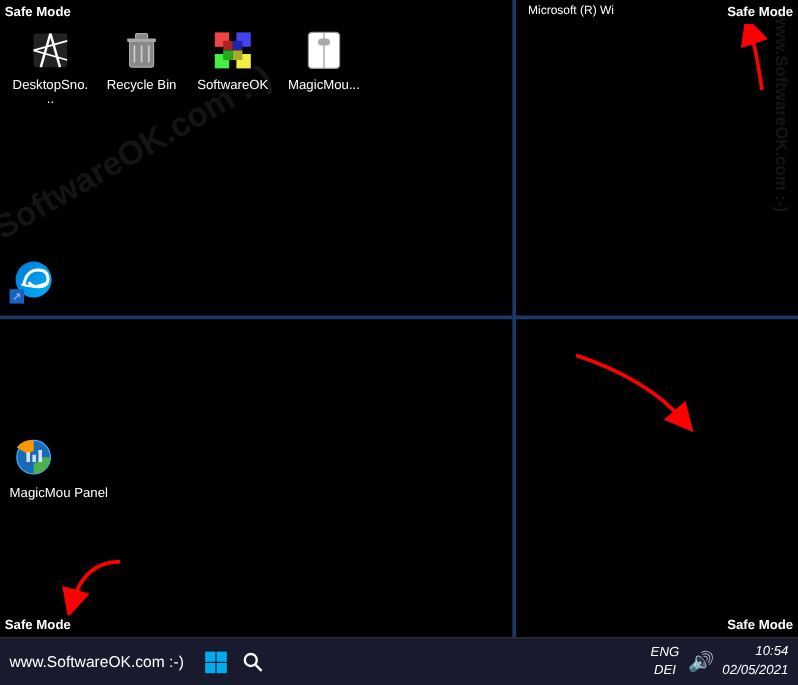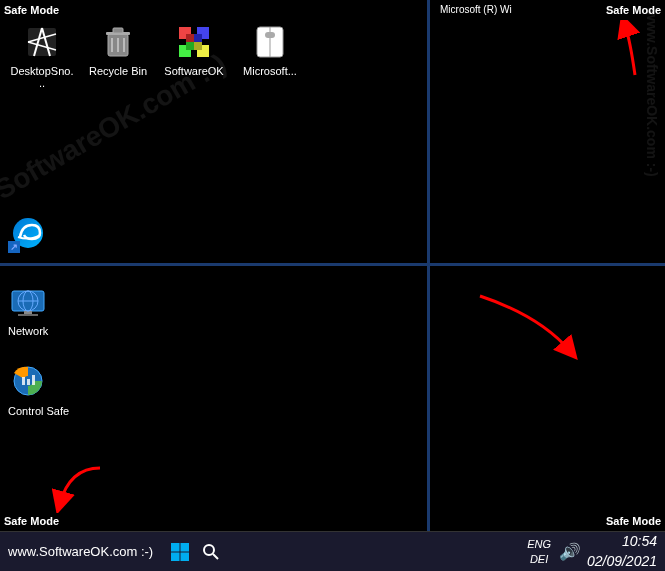--- a/index.html
+++ b/index.html
@@ -178,21 +178,21 @@
       line-height: 1.3;
     }
 
     .taskbar-volume {
       color: #fff;
       font-size: 16px;
     }
 
     .taskbar-time {
       color: #fff;
-      font-size: 14px;
+      font-size: 11px;
       text-align: right;
       line-height: 1.4;
     }
 
     
     .left-top {
       height: 50%;
       position: relative;
       border-bottom: 3px solid #1a3a6e;
     }
@@ -281,21 +281,21 @@
           </div>
 
           <div class="desktop-icon">
             <div class="icon-img">
               <svg width="36" height="36" viewBox="0 0 36 36">
                 <rect x="5" y="3" width="26" height="30" rx="3" fill="#fff" stroke="#999"></rect>
                 <line x1="18" y1="3" x2="18" y2="33" stroke="#999" stroke-width="1"></line>
                 <rect x="13" y="8" width="10" height="6" rx="3" fill="#aaa"></rect>
               </svg>
             </div>
-            <span class="icon-label">Microsoft...</span>
+            <span class="icon-label">MagicMou...</span>
           </div>
 
         </div>
 
 
         <div style="position:absolute; bottom:10px; left:8px;">
           <div class="icon-img">
             <svg width="36" height="36" viewBox="0 0 36 36">
               <defs>
                 <linearGradient id="eg1" x1="0" y1="0" x2="1" y2="1">
@@ -321,55 +321,39 @@
 
         <svg style="position:absolute; bottom:18px; left:50px; z-index:5;" width="60" height="50" viewBox="0 0 60 50">
           <defs>
             <marker id="arrowhead-bl" markerWidth="8" markerHeight="8" refX="4" refY="4" orient="auto">
               <polygon points="0 0, 8 4, 0 8" fill="red"></polygon>
             </marker>
           </defs>
           <path d="M50 5 Q20 5 10 40" stroke="red" stroke-width="3" fill="none" marker-end="url(#arrowhead-bl)"></path>
         </svg>
 
-        <div style="position:absolute; top:15px; left:8px;">
-          <div class="icon-img">
-            <svg width="40" height="32" viewBox="0 0 40 32">
-
-              <rect x="4" y="6" width="32" height="20" rx="2" fill="#1a6bb5" stroke="#4af" stroke-width="1"></rect>
-              <rect x="16" y="26" width="8" height="3" fill="#888"></rect>
-              <rect x="10" y="29" width="20" height="2" fill="#666"></rect>
-
-              <ellipse cx="20" cy="16" rx="10" ry="10" fill="#1a6bb5"></ellipse>
-              <ellipse cx="20" cy="16" rx="10" ry="10" fill="none" stroke="#6af" stroke-width="1"></ellipse>
-              <line x1="10" y1="16" x2="30" y2="16" stroke="#6af" stroke-width="1"></line>
-              <ellipse cx="20" cy="16" rx="5" ry="10" fill="none" stroke="#6af" stroke-width="1"></ellipse>
-            </svg>
-          </div>
-          <span class="icon-label">Network</span>
-        </div>
 
         <div style="position:absolute; top:95px; left:8px;">
           <div class="icon-img">
             <svg width="40" height="36" viewBox="0 0 40 36">
 
               <circle cx="20" cy="18" r="14" fill="#1a6bb5" stroke="#4af" stroke-width="1"></circle>
 
               <path d="M20 18 L6 10 A14 14 0 0 1 20 4 Z" fill="#ff9800"></path>
 
               <path d="M20 18 L34 18 A14 14 0 0 1 20 32 Z" fill="#4caf50"></path>
 
               <circle cx="20" cy="18" r="5" fill="#1a6bb5"></circle>
 
               <rect x="14" y="14" width="3" height="8" fill="#fff" opacity="0.8"></rect>
               <rect x="19" y="16" width="3" height="6" fill="#fff" opacity="0.8"></rect>
               <rect x="24" y="12" width="3" height="10" fill="#fff" opacity="0.8"></rect>
             </svg>
           </div>
-          <span class="icon-label">Control Safe</span>
+          <span class="icon-label">MagicMou Panel</span>
         </div>
 
       </div>
     </div>
 
     <div class="right-panel">
 
       <div class="right-top">
         <span class="safe-mode-label safe-mode-top-right">Safe Mode</span>
         <span class="ms-label">Microsoft (R) Wi</span>
@@ -423,17 +407,17 @@
     </div>
 
     <div class="taskbar-right">
       <div class="taskbar-lang">
         <div>ENG</div>
         <div>DEI</div>
       </div>
       <div class="taskbar-volume">🔊</div>
       <div class="taskbar-time">
         <div>10:54</div>
-        <div>02/09/2021</div>
+        <div>02/05/2021</div>
       </div>
     </div>
   </div>
 </div>
 
 </body></html>

